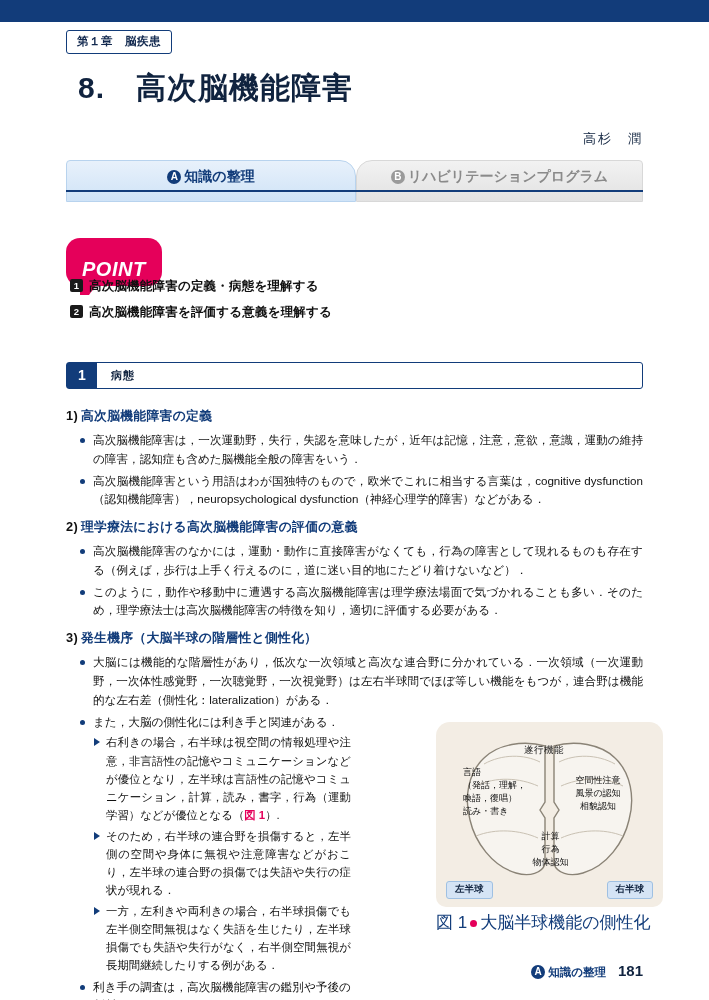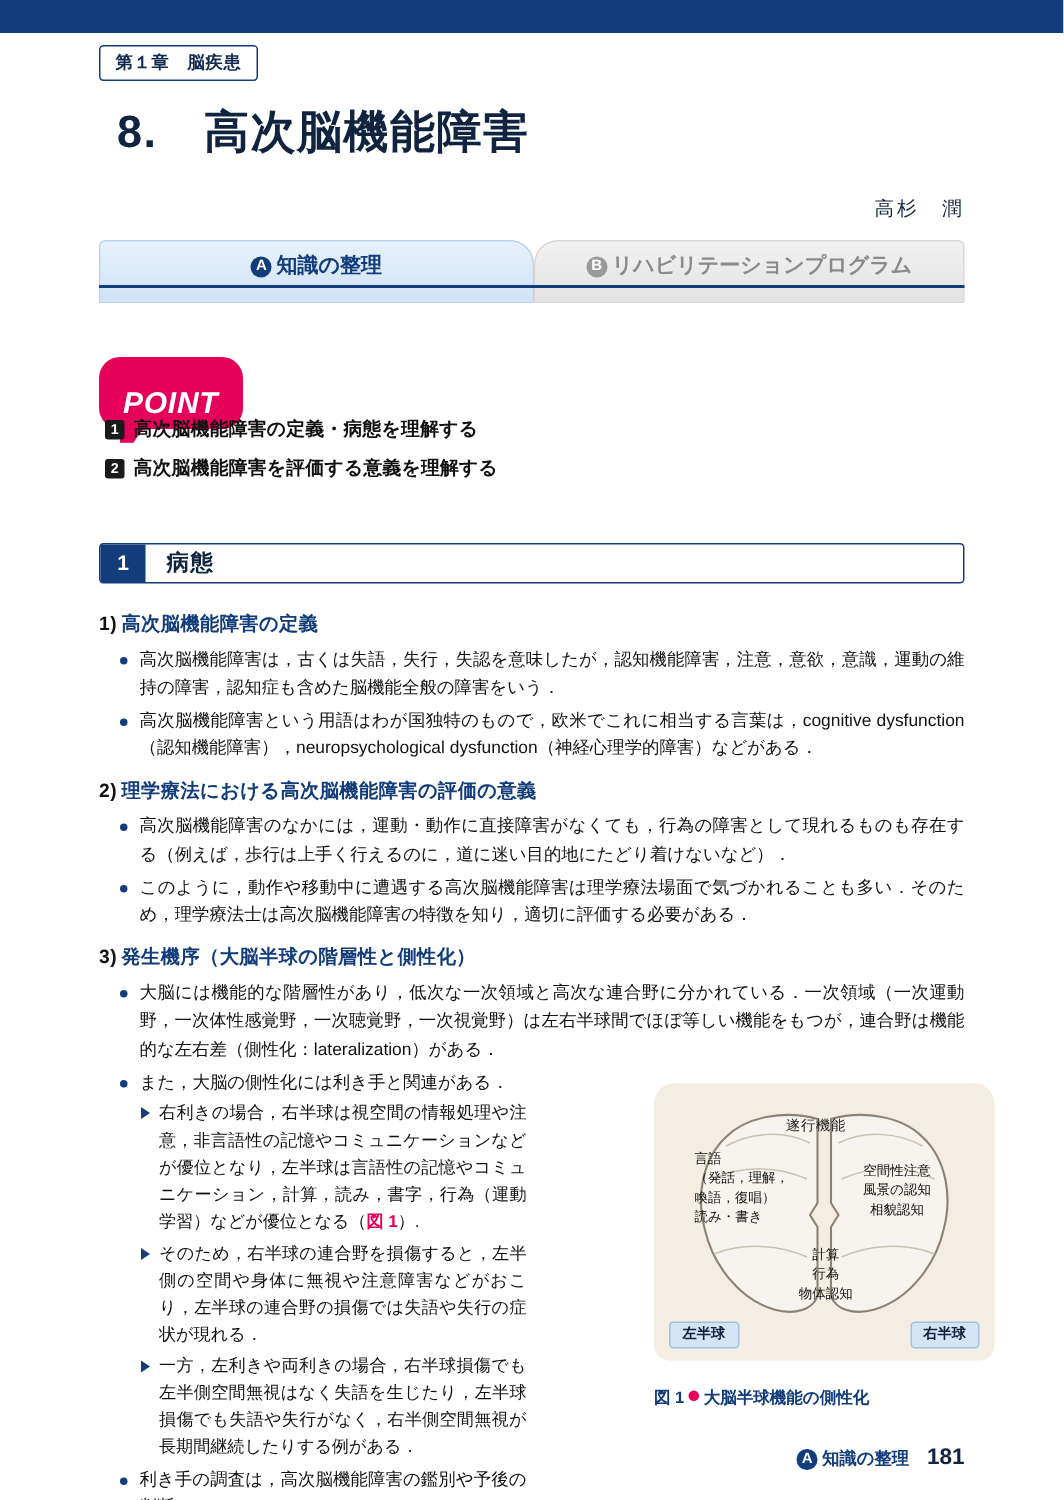--- a/index.html
+++ b/index.html
@@ -180,21 +180,21 @@
     color: #fff;
     font-size: 14px;
     font-weight: bold;
     text-align: center;
     line-height: 25px;
   }
   .sec-title {
     position: absolute;
     left: 44px; top: 0;
     line-height: 25px;
-    font-size: 15px;
+    font-size: 11px;
     font-weight: bold;
     color: #10233f;
     letter-spacing: 1px;
   }
   
   .content {
     position: absolute;
     left: 66px; top: 398px;
     width: 577px;
   }
@@ -311,23 +311,23 @@
     font-weight: bold;
     color: #10233f;
     background: #d5e4f5;
     border: 1px solid #9fc0e2;
     border-radius: 3px;
     padding: 1px 8px 2px 8px;
   }
   .hemi-l { left: 10px; }
   .hemi-r { right: 10px; }
   .fig-cap {
-    margin-top: 17px;
-    font-size: 11px;
-    font-weight: bold;
+    margin-top: 4px;
+    font-size: 17px;
+    font-weight: normal;
     color: #123c7a;
   }
   .fig-cap .dot {
     display: inline-block;
     width: 7px; height: 7px;
     border-radius: 50%;
     background: #e5005a;
     margin: 0 3px;
     vertical-align: 1px;
   }
@@ -381,21 +381,21 @@
     <div class="sec-num">1</div>
     <div class="sec-title">病態</div>
   </div>
 
   <div class="content">
 
     <div class="sub-h">
       <span class="lbl">1)</span><span>高次脳機能障害の定義</span>
     </div>
     <ul class="bul">
-      <li>高次脳機能障害は，古くは失語，失行，失認を意味したが，認知機能障害，注意，意欲，意識，運動の維持の障害，認知症も含めた脳機能全般の障害をいう．</li>
+      <li>高次脳機能障害は，一次運動野，失行，失認を意味したが，近年は記憶，注意，意欲，意識，運動の維持の障害，認知症も含めた脳機能全般の障害をいう．</li>
       <li>高次脳機能障害という用語はわが国独特のもので，欧米でこれに相当する言葉は，cognitive dysfunction（認知機能障害），neuropsychological dysfunction（神経心理学的障害）などがある．</li>
     </ul>
 
     <div class="sub-h">
       <span class="lbl">2)</span><span>理学療法における高次脳機能障害の評価の意義</span>
     </div>
     <ul class="bul">
       <li>高次脳機能障害のなかには，運動・動作に直接障害がなくても，行為の障害として現れるものも存在する（例えば，歩行は上手く行えるのに，道に迷い目的地にたどり着けないなど）．</li>
       <li>このように，動作や移動中に遭遇する高次脳機能障害は理学療法場面で気づかれることも多い．そのため，理学療法士は高次脳機能障害の特徴を知り，適切に評価する必要がある．</li>
     </ul>

